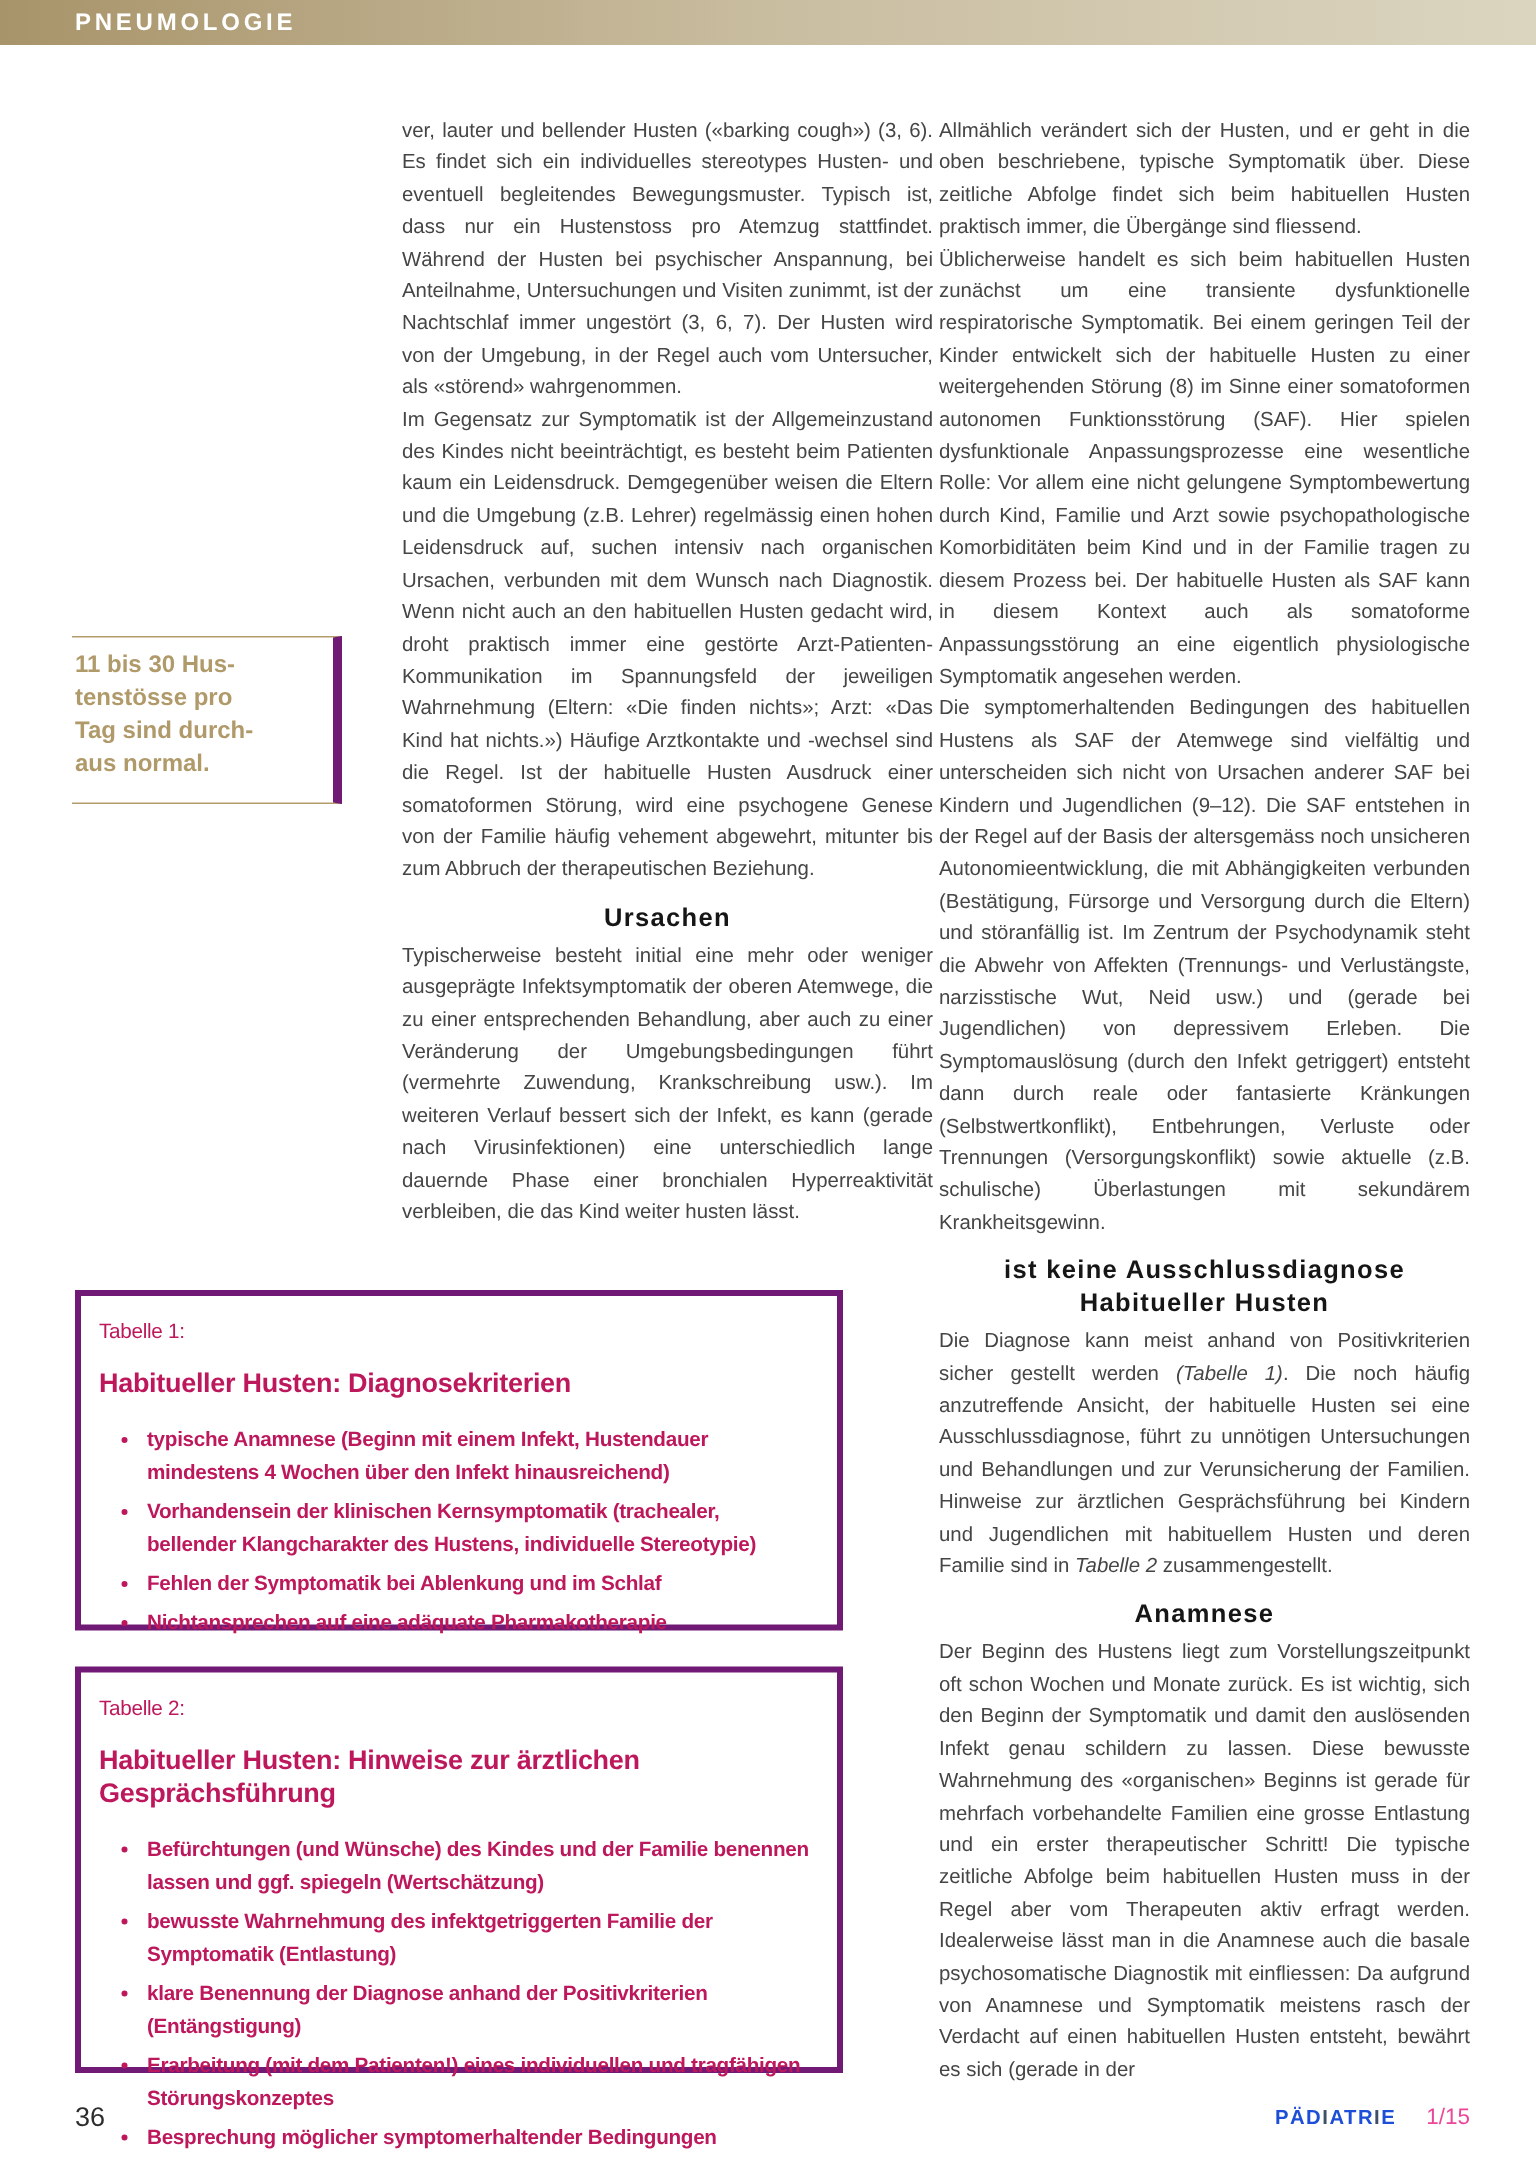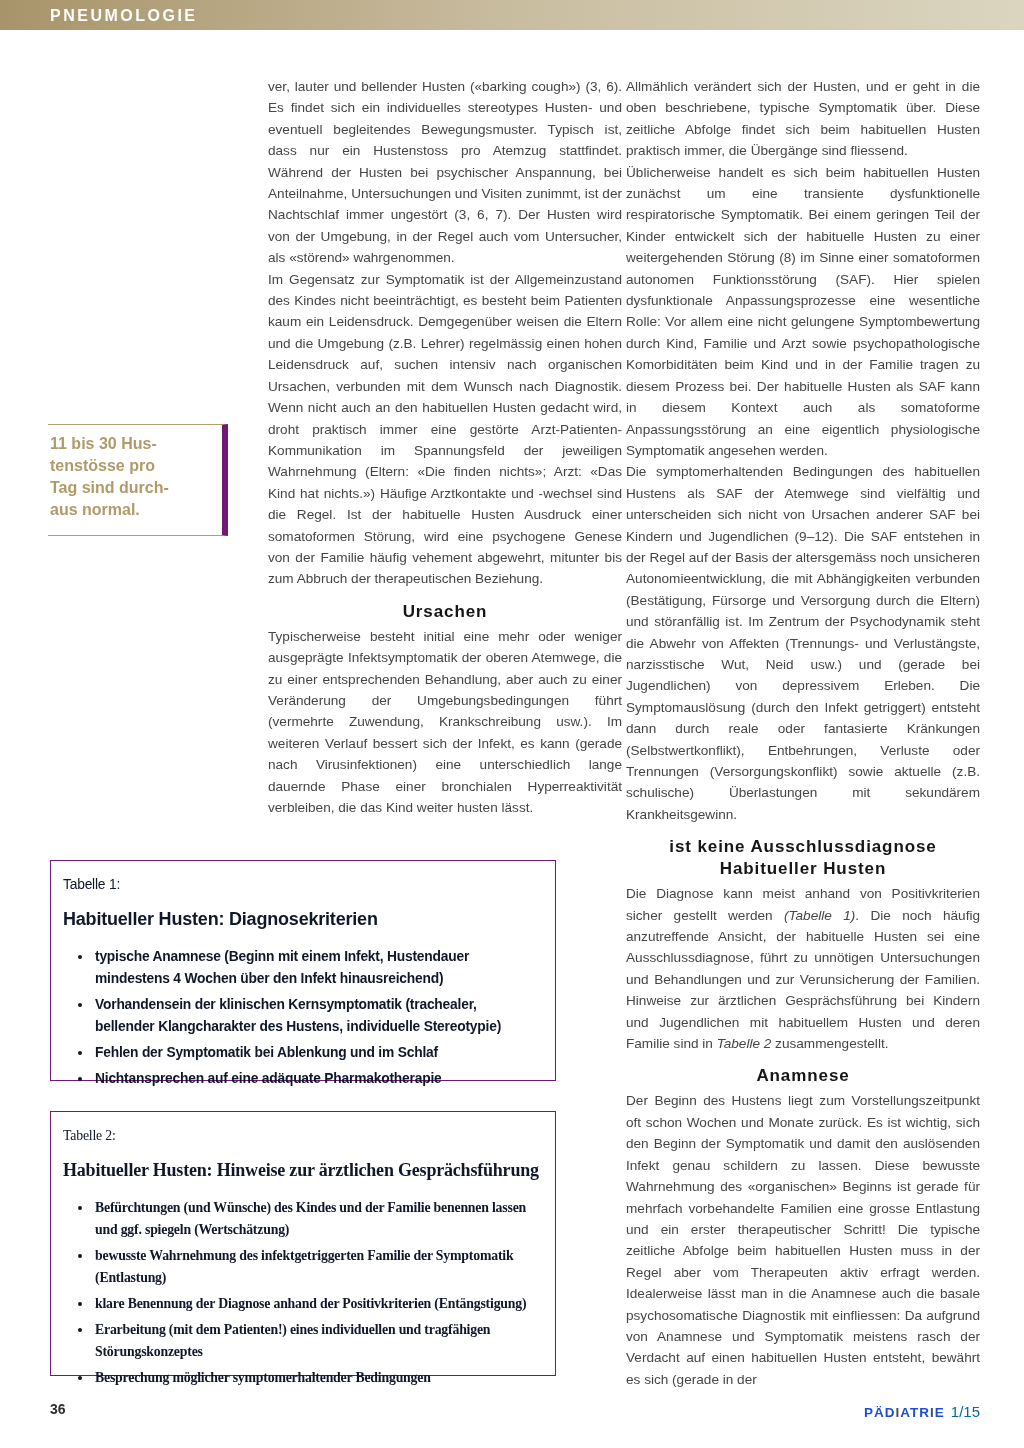--- a/index.html
+++ b/index.html
@@ -33,42 +33,42 @@
   .pullquote{
     position:absolute;left:48px;top:424px;width:160px;
     border-top:1px solid #b39c6b;border-right:6px solid #701a75;border-bottom:1px solid #b39c6b;
     padding:8px 12px 14px 2px;
     color:#b09a6a;font-weight:bold;font-size:16px;line-height:22px;
   }
   .pullquote span{display:block;}
   
   .tbox{
     position:absolute;left:50px;width:480px;
-    border:1px solid #701a75;background:#ffffff;
+    border:4px solid #701a75;background:#ffffff;
     padding:13px 12px 12px 12px;
-    color:#0f172a;font-size:13.8px;line-height:22px;letter-spacing:-0.2px;
+    color:#be185d;font-size:13.8px;line-height:22px;letter-spacing:-0.2px;
   }
   .tbox-1{top:860px;height:194px;}
-  .tbox-2{top:1111px;height:238px;font-family:Liberation Serif, serif;}
+  .tbox-2{top:1111px;height:238px;}
   .tbox .tlabel{font-weight:normal;}
   .tbox .ttitle{font-weight:bold;font-size:18px;margin-top:12px;}
   .tbox ul{margin:16px 0 0 0;padding:0 0 0 26px;list-style:disc;}
   .tbox li{font-weight:bold;margin:4px;padding-left:2px;}
   
   .page-number{
     position:absolute;left:50px;top:1401px;
-    color:#2d2d2d;font-weight:bold;font-size:14px;
+    color:#2d2d2d;font-weight:normal;font-size:18px;
   }
   .footer-right{
     position:absolute;right:44px;top:1403px;text-align:right;white-space:nowrap;
   }
   .journal-logo{font-weight:bold;font-size:13.5px;letter-spacing:1px;display:inline-block;}
   .seg-gold{color:#1d4ed8;}
   .seg-navy{color:#3d5068;}
-  .issue{color:#0369a1;font-size:15px;margin-left:6px;display:inline-block;text-align:center;}
+  .issue{color:#ec4899;font-size:15px;margin-left:20px;display:inline-block;text-align:center;}
 </style>
 </head>
 <body>
 
 <div class="topbar">
   <span class="topbar-label">PNEUMOLOGIE</span>
 </div>
 
 <div class="pullquote">
   <span>11 bis 30 Hus-</span>

